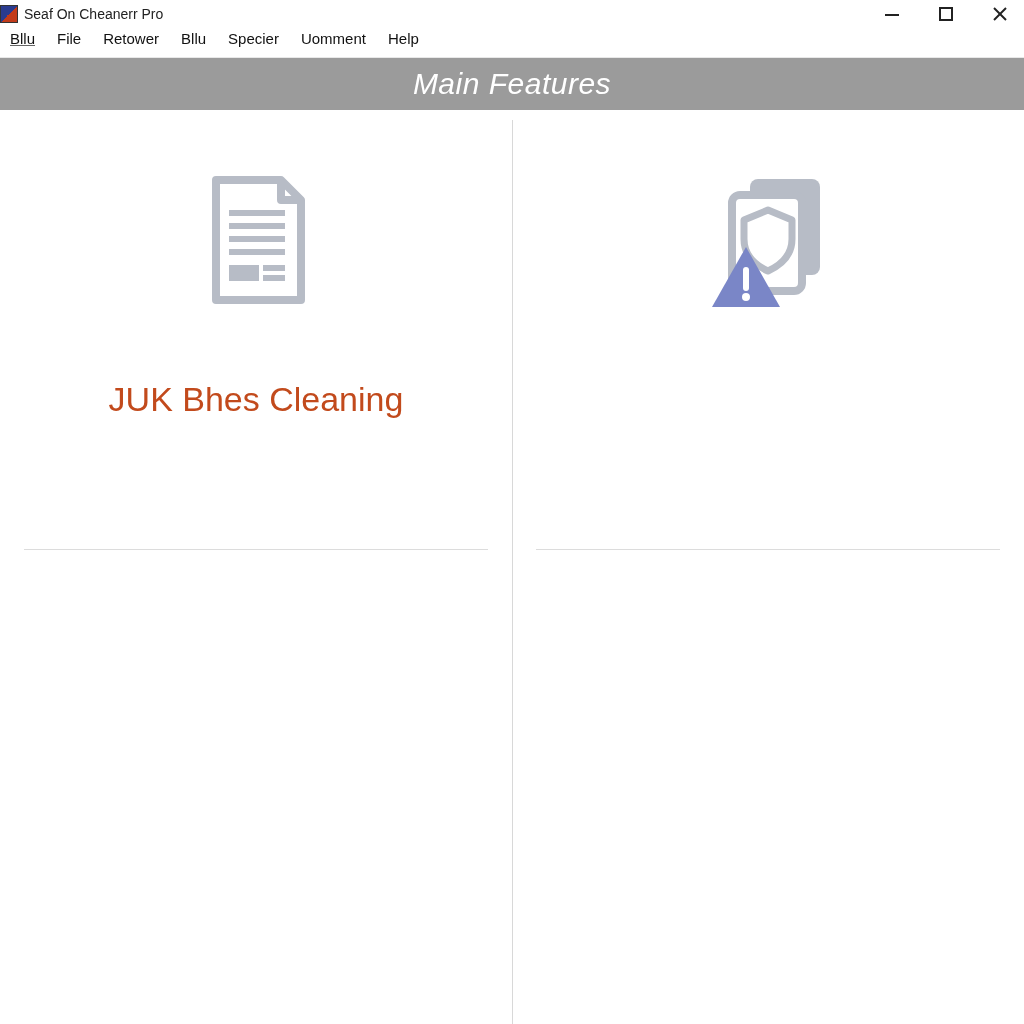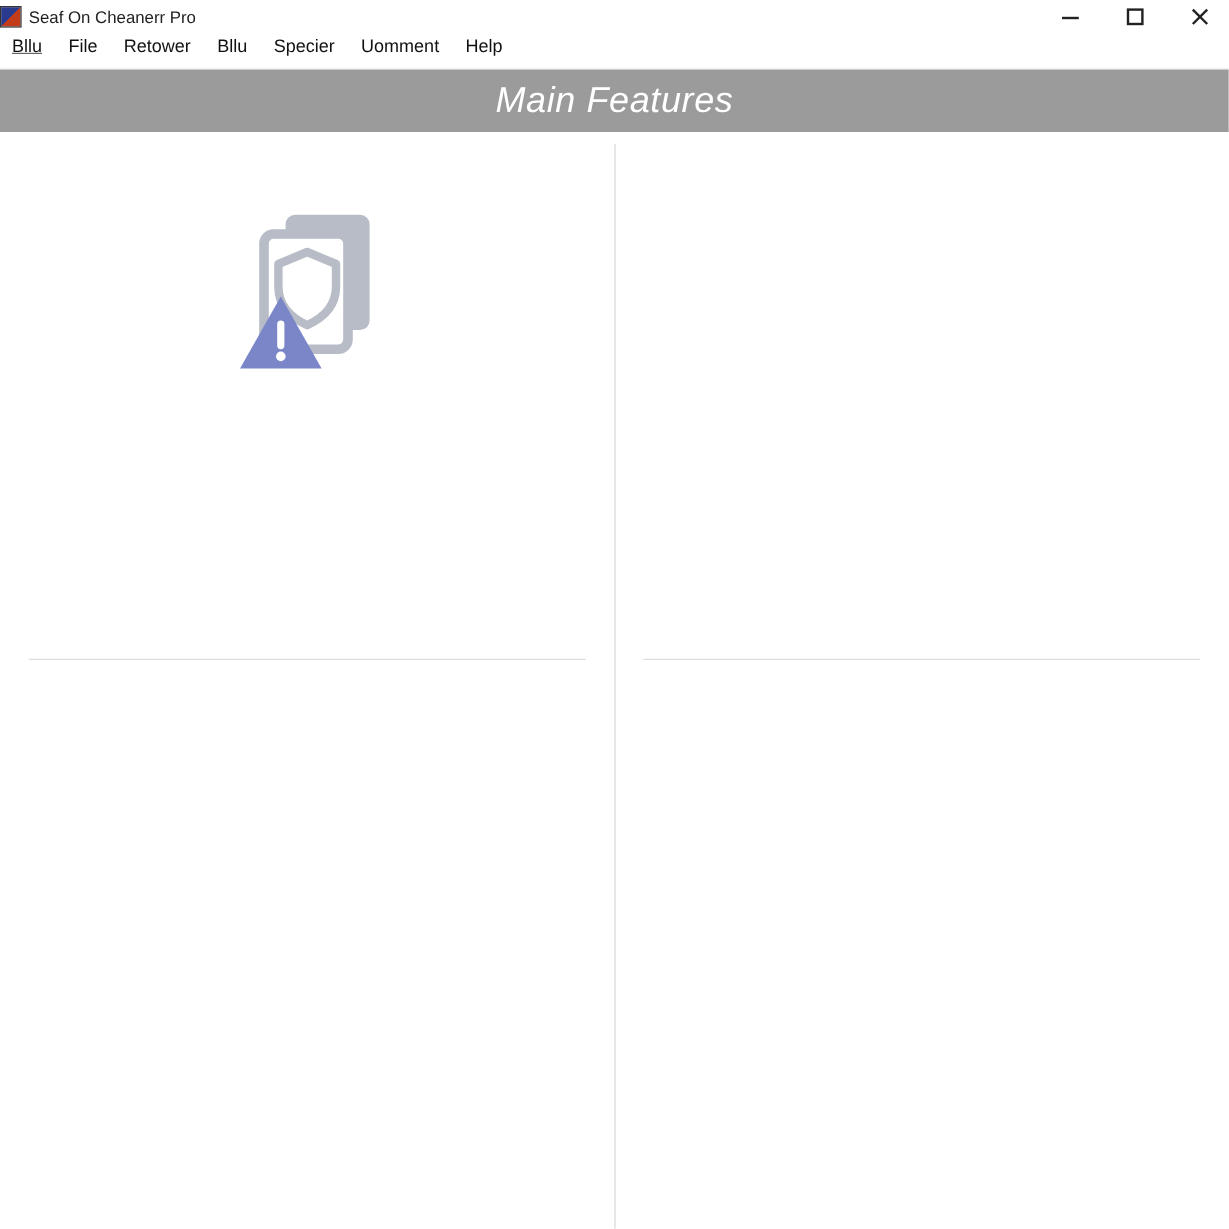--- a/index.html
+++ b/index.html
@@ -149,20 +149,36 @@
 
 <div class="header-strip">
   <span class="header-title">Main Features</span>
 </div>
 
 <div class="features">
   <div class="v-divider"></div>
   <div class="h-divider-left"></div>
   <div class="h-divider-right"></div>
 
+  <div class="feature-card">
+    <div class="feature-icon">
+      <svg width="110" height="130" viewBox="0 0 110 130">
+        <path d="M15 5 H80 L100 25 V125 H15 Z" fill="none" stroke="#b7bcc6" stroke-width="8" stroke-linejoin="round"></path>
+        <path d="M80 5 V25 H100" fill="none" stroke="#b7bcc6" stroke-width="8" stroke-linejoin="round"></path>
+        <rect x="28" y="35" width="56" height="6" class="ico-gray"></rect>
+        <rect x="28" y="48" width="56" height="6" class="ico-gray"></rect>
+        <rect x="28" y="61" width="56" height="6" class="ico-gray"></rect>
+        <rect x="28" y="74" width="56" height="6" class="ico-gray"></rect>
+        <rect x="28" y="90" width="30" height="16" class="ico-gray"></rect>
+        <rect x="62" y="90" width="22" height="6" class="ico-gray"></rect>
+        <rect x="62" y="100" width="22" height="6" class="ico-gray"></rect>
+      </svg>
+    </div>
+    <div class="feature-label">JUK Bhes Cleaning</div>
+  </div>
 
 
   <div class="feature-card">
     <div class="feature-icon">
       <svg width="160" height="150" viewBox="0 0 160 150">
         <rect x="62" y="14" width="70" height="96" rx="8" class="ico-gray"></rect>
         <rect x="44" y="30" width="70" height="96" rx="8" fill="#fff" stroke="#b7bcc6" stroke-width="8"></rect>
         <path d="M80 45 L104 55 V74 Q104 95 80 106 Q56 95 56 74 V55 Z" fill="none" stroke="#b7bcc6" stroke-width="7" stroke-linejoin="round"></path>
         <path d="M24 142 L58 82 L92 142 Z" class="ico-blue"></path>
         <rect x="55" y="102" width="6" height="24" rx="3" class="ico-white"></rect>

